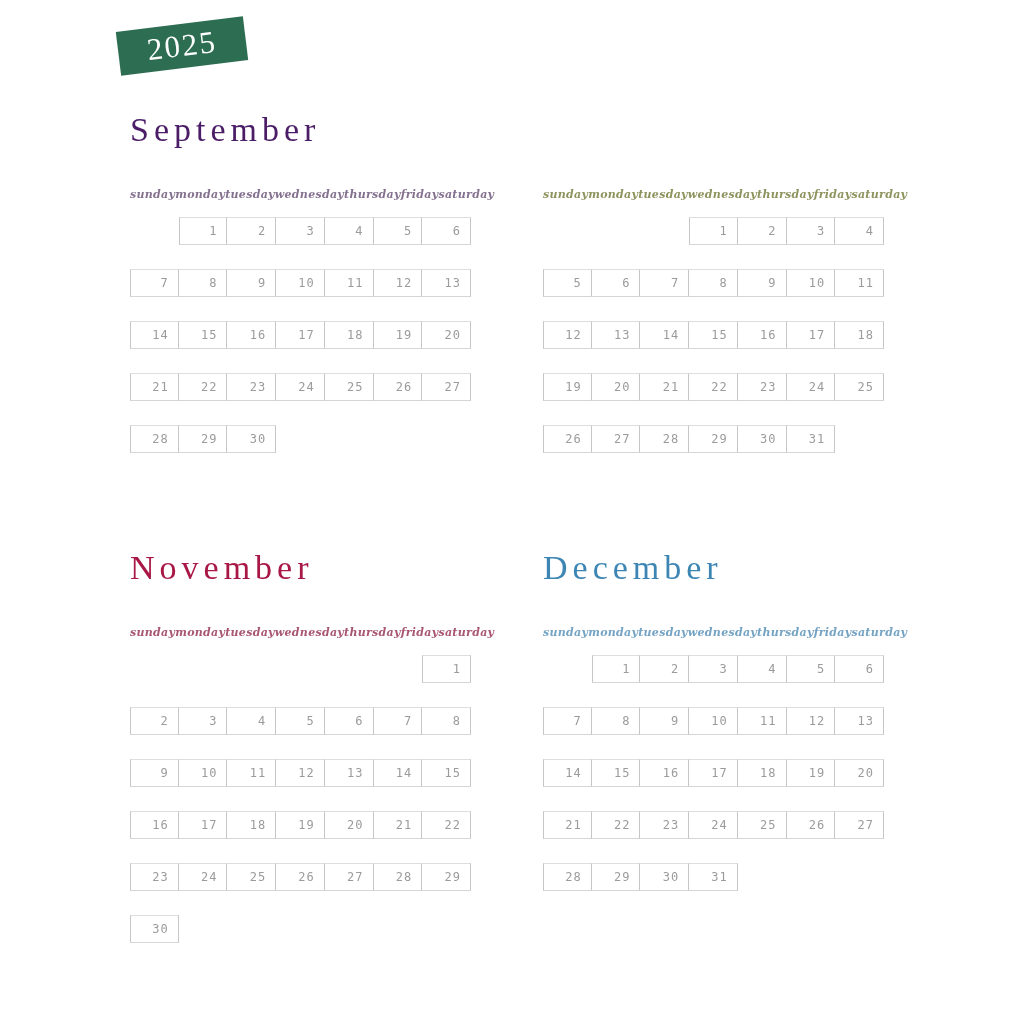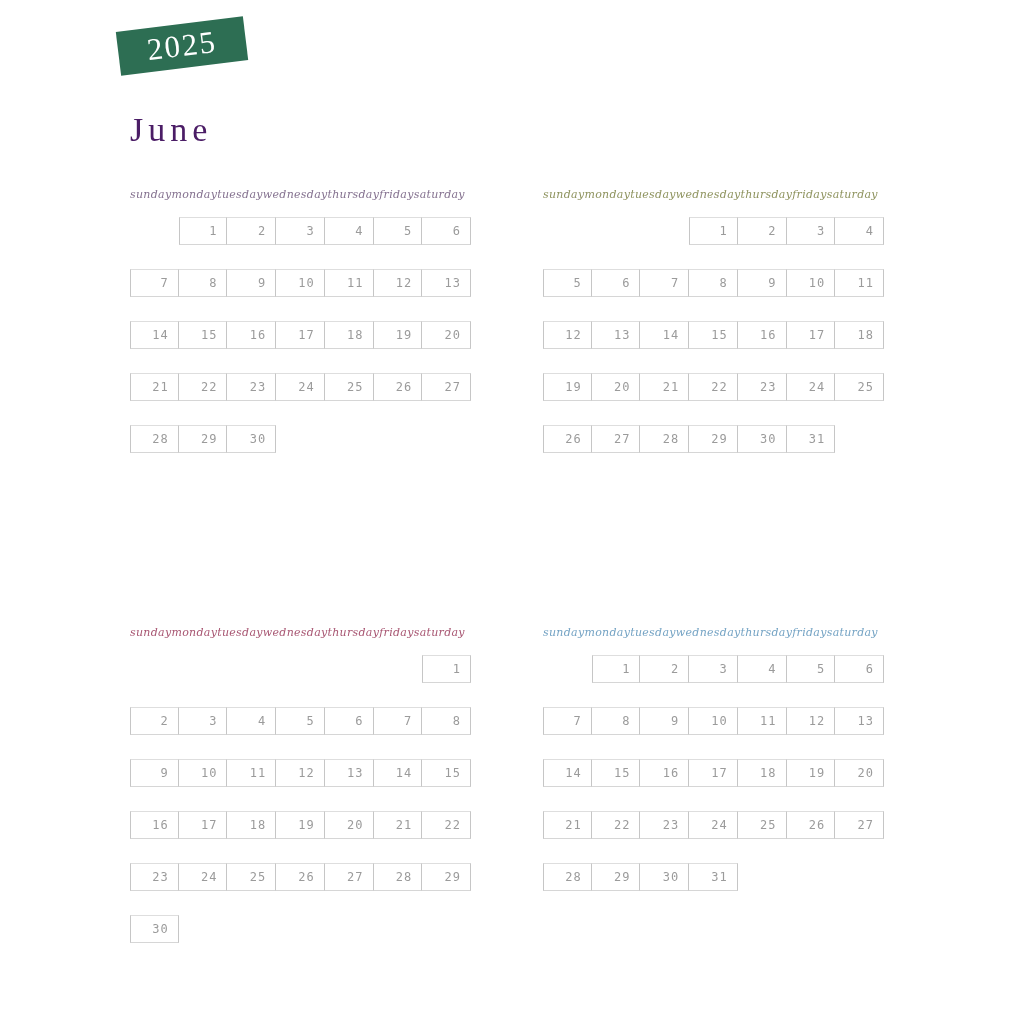--- a/index.html
+++ b/index.html
@@ -30,20 +30,21 @@
     font-weight:400;
     font-size:34px;
     letter-spacing:5px;
     line-height:1.2;
     font-family:"Liberation Serif", serif;
   }
   .weekdays{
     position:absolute;
     top:78px;left:0;right:16px;
     display:flex;
+    font-weight:bold;
   }
   .weekday{
     flex:1;
     text-align:center;
     font-style:italic;
     font-size:11px;
     letter-spacing:0.3px;
     font-family:"DejaVu Serif", serif;
   }
   .weeks{
@@ -79,21 +80,21 @@
 </style>
 </head>
 <body>
 
 <div class="year-badge" style="background: rgb(45, 110, 83);">
   <span>2025</span>
 </div>
 
 <div id="months">
     <section class="month" style="left: 130px; top: 110px;">
-      <h2 class="month-title" style="color: rgb(75, 29, 102);">June</h2>
+      <h2 class="month-title" style="color: rgb(75, 29, 102);">September</h2>
       <div class="weekdays">
         <span class="weekday" style="color: rgb(132, 113, 143);">sunday</span>
         <span class="weekday" style="color: rgb(132, 113, 143);">monday</span>
         <span class="weekday" style="color: rgb(132, 113, 143);">tuesday</span>
         <span class="weekday" style="color: rgb(132, 113, 143);">wednesday</span>
         <span class="weekday" style="color: rgb(132, 113, 143);">thursday</span>
         <span class="weekday" style="color: rgb(132, 113, 143);">friday</span>
         <span class="weekday" style="color: rgb(132, 113, 143);">saturday</span>
       </div>
       <div class="weeks">
@@ -318,20 +319,21 @@
             <span class="day-num">30</span>
           </div>
           <div class="day-cell filled">
             <span class="day-num">31</span>
           </div>
           <div class="day-cell empty"></div>
         </div>
       </div>
     </section>
     <section class="month" style="left: 130px; top: 548px;">
+      <h2 class="month-title" style="color: rgb(168, 23, 69);">November</h2>
       <div class="weekdays">
         <span class="weekday" style="color: rgb(168, 86, 114);">sunday</span>
         <span class="weekday" style="color: rgb(168, 86, 114);">monday</span>
         <span class="weekday" style="color: rgb(168, 86, 114);">tuesday</span>
         <span class="weekday" style="color: rgb(168, 86, 114);">wednesday</span>
         <span class="weekday" style="color: rgb(168, 86, 114);">thursday</span>
         <span class="weekday" style="color: rgb(168, 86, 114);">friday</span>
         <span class="weekday" style="color: rgb(168, 86, 114);">saturday</span>
       </div>
       <div class="weeks">
@@ -445,20 +447,21 @@
           <div class="day-cell empty"></div>
           <div class="day-cell empty"></div>
           <div class="day-cell empty"></div>
           <div class="day-cell empty"></div>
           <div class="day-cell empty"></div>
           <div class="day-cell empty"></div>
         </div>
       </div>
     </section>
     <section class="month" style="left: 543px; top: 548px;">
+      <h2 class="month-title" style="color: rgb(61, 134, 180);">December</h2>
       <div class="weekdays">
         <span class="weekday" style="color: rgb(116, 163, 196);">sunday</span>
         <span class="weekday" style="color: rgb(116, 163, 196);">monday</span>
         <span class="weekday" style="color: rgb(116, 163, 196);">tuesday</span>
         <span class="weekday" style="color: rgb(116, 163, 196);">wednesday</span>
         <span class="weekday" style="color: rgb(116, 163, 196);">thursday</span>
         <span class="weekday" style="color: rgb(116, 163, 196);">friday</span>
         <span class="weekday" style="color: rgb(116, 163, 196);">saturday</span>
       </div>
       <div class="weeks">

